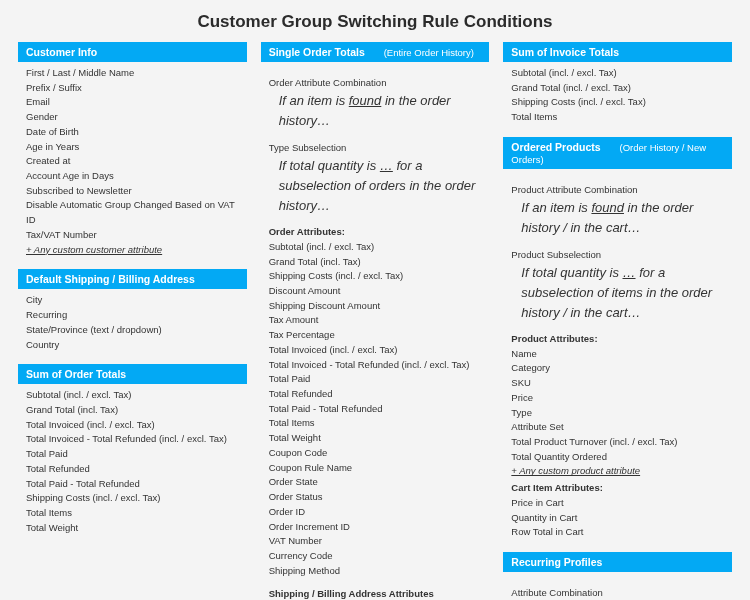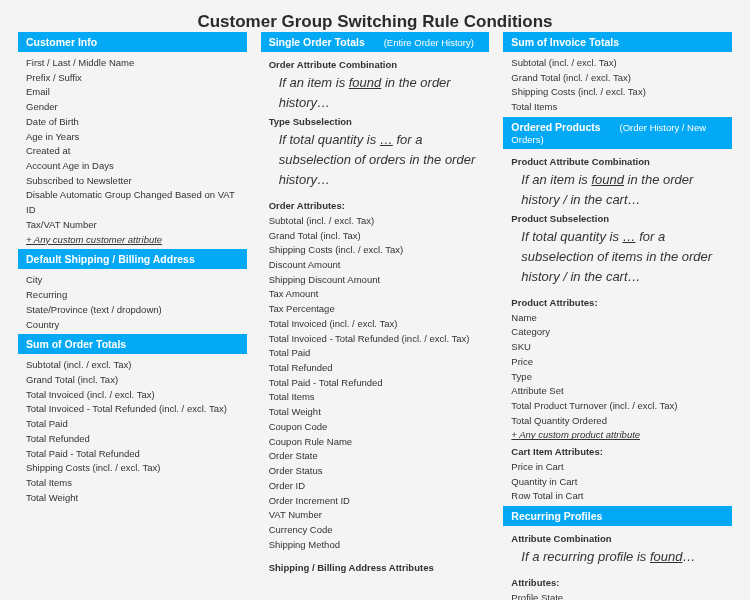--- a/index.html
+++ b/index.html
@@ -9,50 +9,51 @@
     width: 750px;
     height: 600px;
     padding: 12px 18px;
     color: #333;
   }
   .page-title {
     text-align: center;
     font-size: 17px;
     font-weight: 700;
     color: #2b2b2b;
+    margin-bottom: 10px;
   }
   .cols {
     display: flex;
     gap: 14px;
     align-items: flex-start;
   }
-  .col { flex: 1; display: flex; flex-direction: column; gap: 0; }
+  .col { flex: 1; display: flex; flex-direction: column; gap: 10px; }
   .section { }
   .section-header {
     background: #03a9f4;
     color: #fff;
     font-weight: 700;
     font-size: 10.5px;
     padding: 4px 8px;
   }
   .section-header .sub {
     font-weight: 400;
     font-size: 9.5px;
     padding-left: 16px;
   }
   .section-body {
     padding: 4px 8px 2px 8px;
     font-size: 9.5px;
     line-height: 1.55;
     color: #333;
   }
   .group-title {
-    font-weight: 700;
-    font-size: 9.5px;
-    margin-top: 2px;
+    font-weight: 400;
+    font-size: 9.5px;
+    margin-top: 10px;
   }
   .group-desc {
     font-style: italic;
     padding-left: 10px;
     color: #333;
     font-size: 13px;
   }
   .sub-heading {
     font-weight: 700;
     margin-top: 9px;

